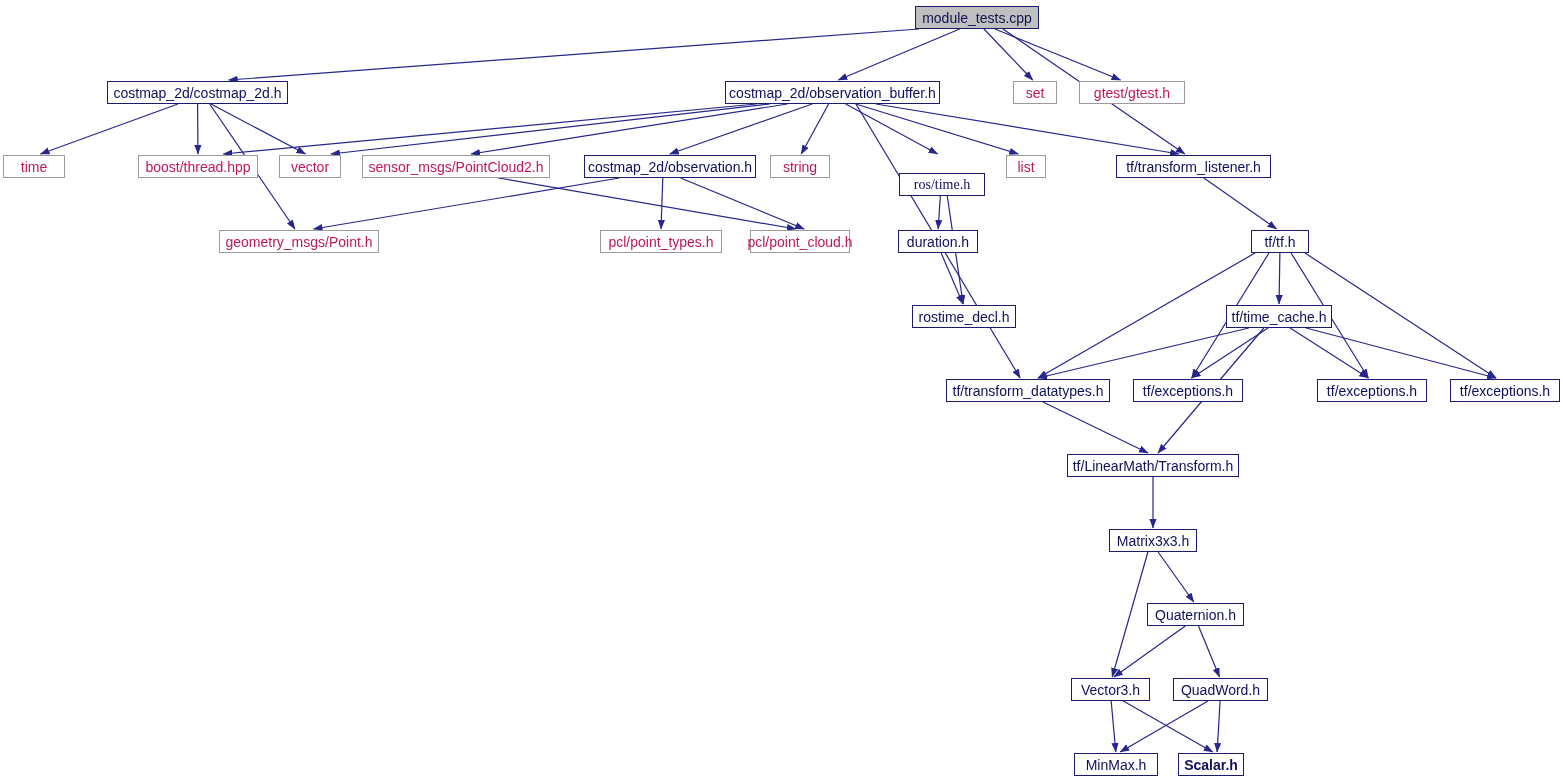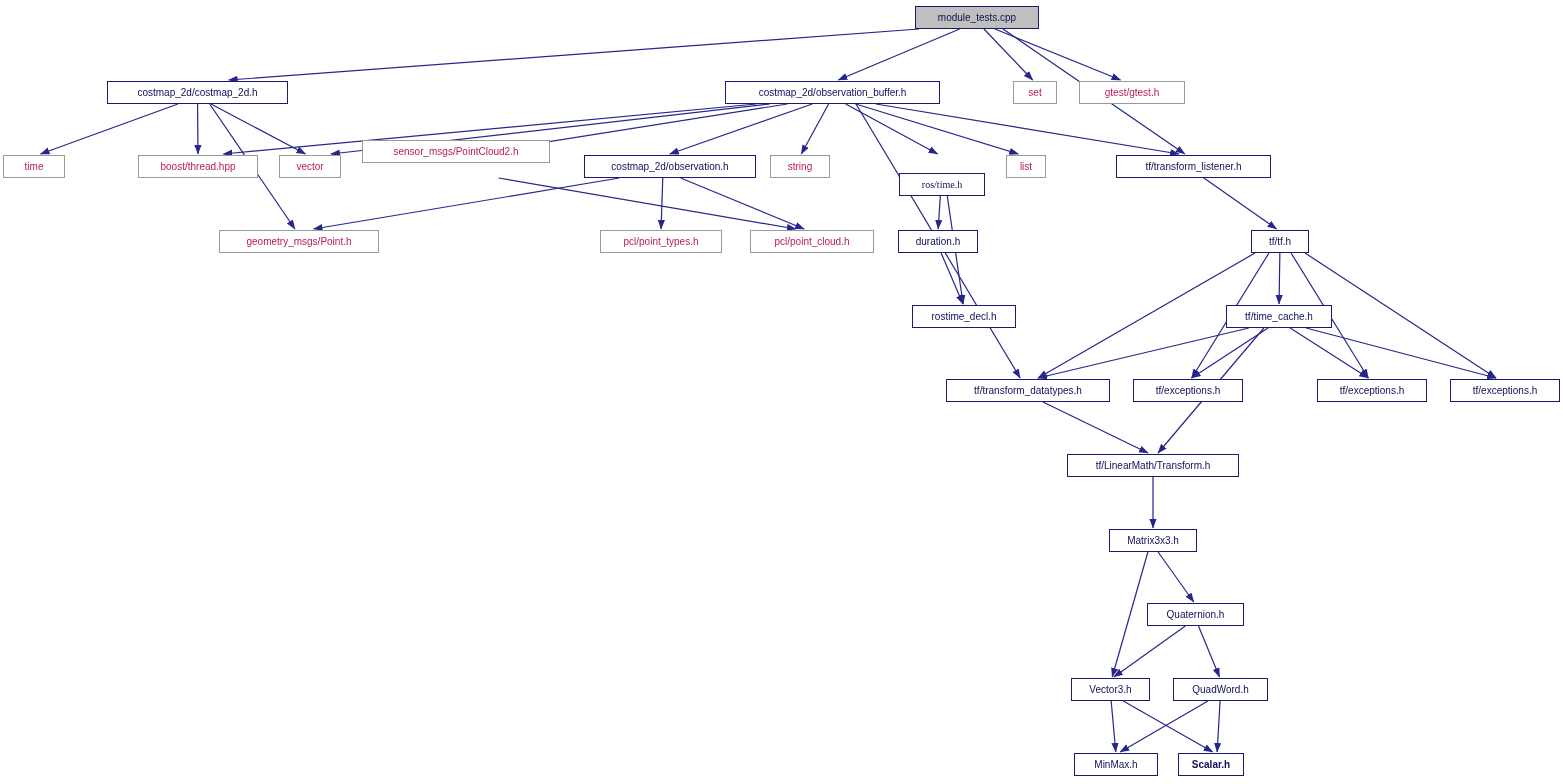--- a/index.html
+++ b/index.html
@@ -21,21 +21,21 @@
     top: 0;
     width: 1563px;
     height: 784px;
   }
   .node {
     position: absolute;
     box-sizing: border-box;
     border: 1px solid #1a1a6e;
     background: #ffffff;
     color: #0f0f5a;
-    font-size: 10px;
+    font-size: 14px;
     line-height: 1;
     display: flex;
     align-items: center;
     justify-content: center;
     white-space: nowrap;
     padding: 0 7px;
     height: 23px;
   }
   .node.root {
     background: #bfbfbf;
@@ -124,21 +124,21 @@
       </div>
       <div class="node plain" style="left: 3px; top: 155px; width: 62px;">
         <span>time</span>
       </div>
       <div class="node plain" style="left: 138px; top: 155px; width: 120px;">
         <span>boost/thread.hpp</span>
       </div>
       <div class="node plain" style="left: 279px; top: 155px; width: 62px;">
         <span>vector</span>
       </div>
-      <div class="node plain" style="left: 362px; top: 140px; width: 188px;">
+      <div class="node plain" style="left: 362px; top: 155px; width: 188px;">
         <span>sensor_msgs/PointCloud2.h</span>
       </div>
       <div class="node" style="left: 584px; top: 155px; width: 172px;">
         <span>costmap_2d/observation.h</span>
       </div>
       <div class="node plain" style="left: 770px; top: 155px; width: 60px;">
         <span>string</span>
       </div>
       <div class="node" style="left: 899px; top: 173px; width: 86px; font-family: Liberation Serif, serif;">
         <span>ros/time.h</span>
@@ -148,21 +148,21 @@
       </div>
       <div class="node" style="left: 1116px; top: 155px; width: 155px; justify-content: center;">
         <span>tf/transform_listener.h</span>
       </div>
       <div class="node plain" style="left: 219px; top: 230px; width: 160px;">
         <span>geometry_msgs/Point.h</span>
       </div>
       <div class="node plain" style="left: 600px; top: 230px; width: 122px;">
         <span>pcl/point_types.h</span>
       </div>
-      <div class="node plain" style="left: 750px; top: 230px; width: 124px;">
+      <div class="node plain" style="left: 750px; top: 230px; width: 100px;">
         <span>pcl/point_cloud.h</span>
       </div>
       <div class="node" style="left: 898px; top: 230px; width: 80px;">
         <span>duration.h</span>
       </div>
       <div class="node" style="left: 1251px; top: 230px; width: 58px;">
         <span>tf/tf.h</span>
       </div>
       <div class="node" style="left: 912px; top: 305px; width: 104px;">
         <span>rostime_decl.h</span>

